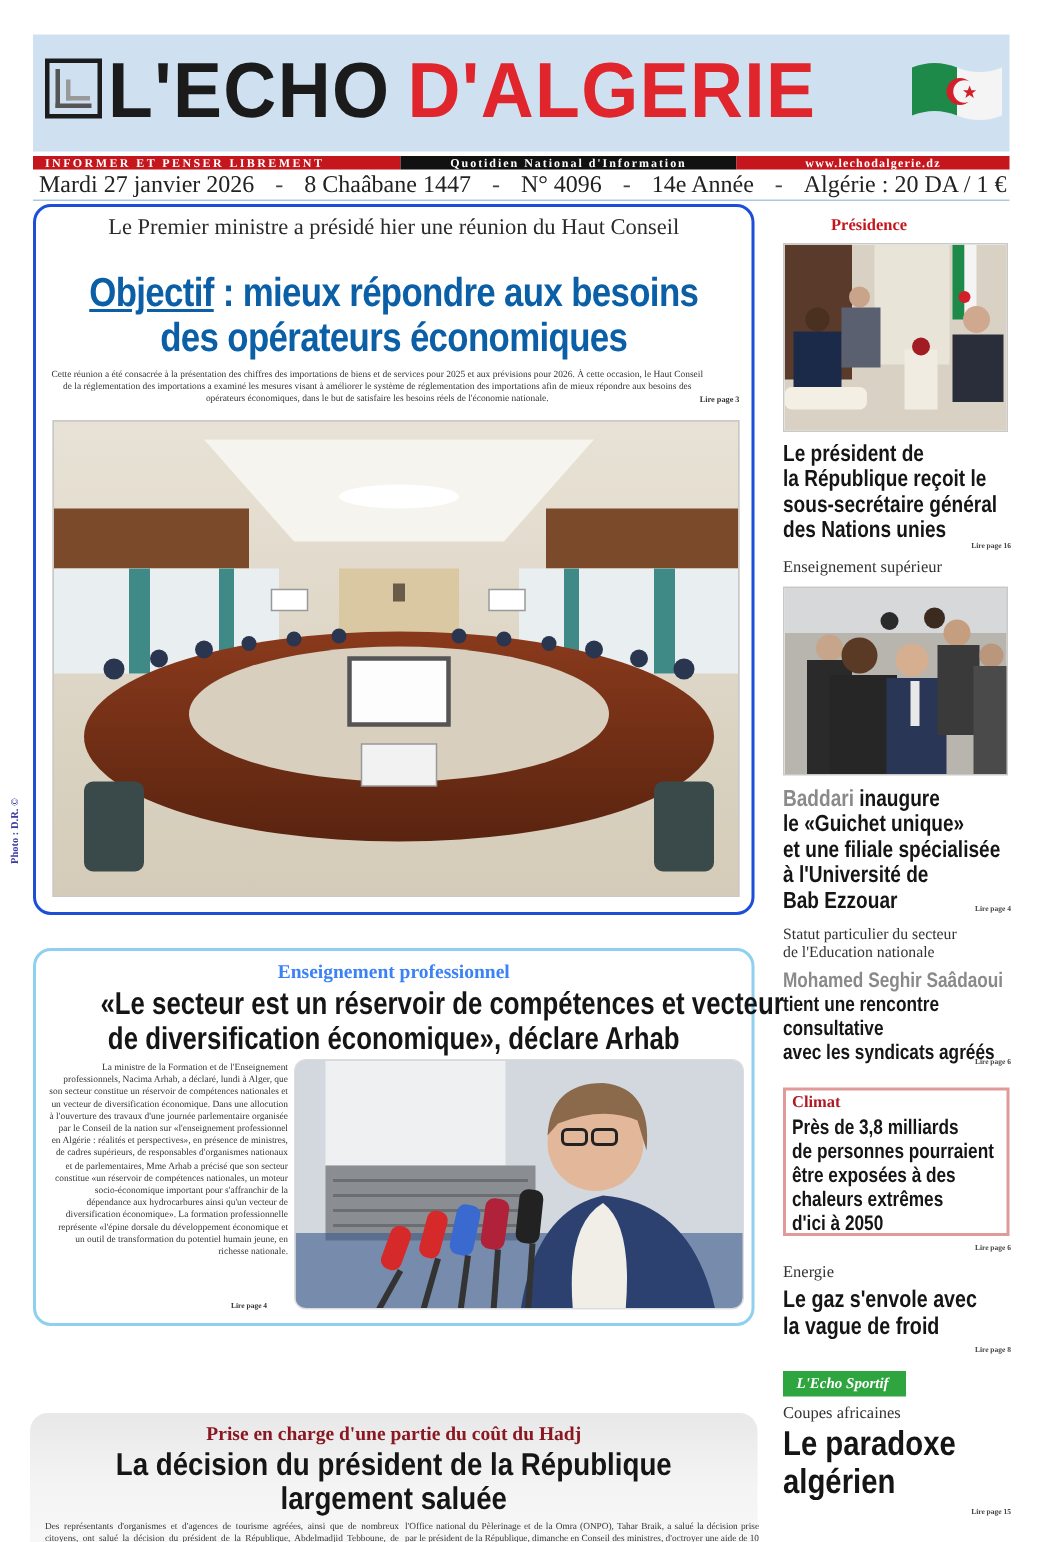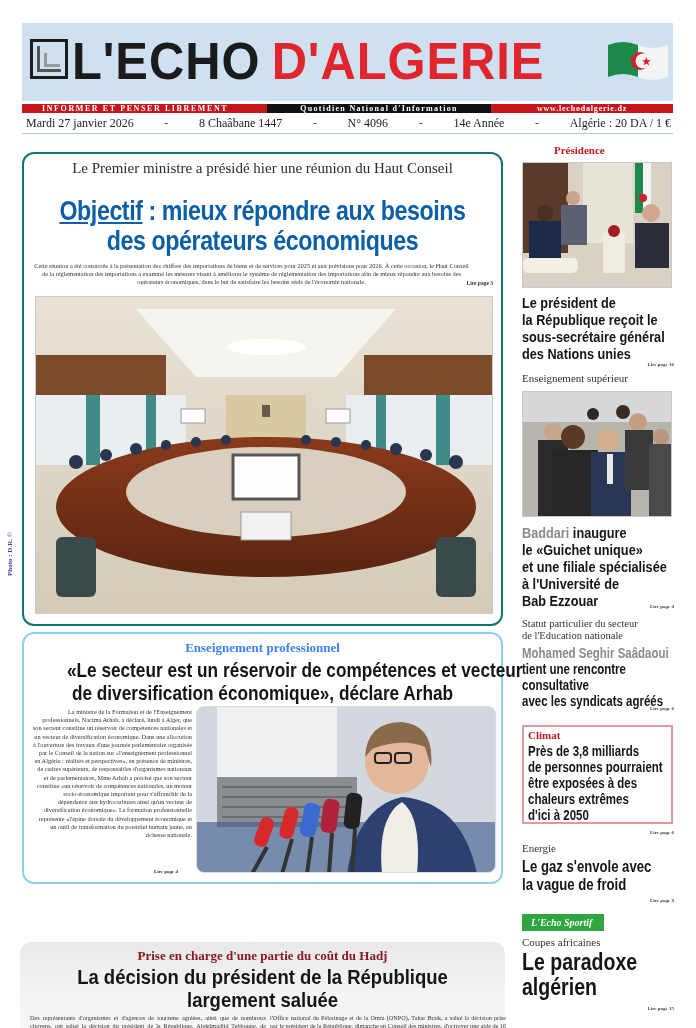--- a/index.html
+++ b/index.html
@@ -12,29 +12,29 @@
   .logo-mark .sq { position: absolute; border: 3px solid #1c1c1c; }
   .logo-mark .s1 { left: 0; top: 0; width: 38px; height: 40px; }
   .logo-mark .s2 { left: 7px; top: 7px; width: 24px; height: 26px; border-color: #555; border-top: none; border-right: none; }
   .logo-mark .s3 { left: 14px; top: 14px; width: 16px; height: 14px; border-color: #999; border-top: none; border-right: none; }
   .logo-text { position: absolute; left: 50px; top: 8px; font-family: "Liberation Sans", sans-serif; font-weight: bold; font-size: 52px; letter-spacing: 1px; line-height: 60px; transform: scaleX(0.94); transform-origin: left center; white-space: nowrap; }
   .logo-text .black { color: #1b1b1b; }
   .logo-text .red { color: #e0262c; margin-left: 12px; }
   .flag { position: absolute; left: 586px; top: 14px; width: 60px; height: 46px; }
 
   .slogan-bar { position: absolute; left: 22px; top: 104px; width: 651px; height: 9px; display: flex; font-family: "Liberation Serif", serif; font-weight: bold; font-size: 8px; line-height: 9px; letter-spacing: 1.6px; color: #fff; }
-  .slogan-bar .seg1 { background: #c4161c; width: 245px; padding-left: 20px; }
+  .slogan-bar .seg1 { background: #c4161c; width: 245px; padding-left: 8px; }
   .slogan-bar .seg2 { background: #111; width: 224px; text-align: center; letter-spacing: 1.3px; }
   .slogan-bar .seg3 { background: #c4161c; flex: 1; text-align: center; letter-spacing: 0.8px; }
 
-  .dateline { position: absolute; left: 22px; top: 114px; width: 651px; height: 20px; border-bottom: 1px solid #a9c9e3; display: flex; justify-content: space-between; align-items: center; font-size: 12px; color: #222; padding: 0 2px 0 4px; }
+  .dateline { position: absolute; left: 22px; top: 114px; width: 651px; height: 20px; border-bottom: 1px solid #a9c9e3; display: flex; justify-content: space-between; align-items: center; font-size: 16px; color: #222; padding: 0 2px 0 4px; }
   .dateline .sep { color: #444; }
 
   
-  .lead { position: absolute; left: 22px; top: 152px; width: 481px; height: 474px; border: 2px solid #0f766e; border-radius: 12px; background: #fff; }
+  .lead { position: absolute; left: 22px; top: 136px; width: 481px; height: 474px; border: 2px solid #1d4ed8; border-radius: 12px; background: #fff; }
   .lead .kicker { position: absolute; left: 0; right: 0; top: 6px; text-align: center; font-size: 15px; line-height: 17px; color: #2b2b2b; }
   .lead .headline { position: absolute; left: 0; right: 0; top: 42px; text-align: center; font-family: "Liberation Sans", sans-serif; font-weight: bold; font-size: 27px; line-height: 30px; color: #0b5fa6; transform: scaleX(0.86); transform-origin: center top; letter-spacing: -0.5px; white-space: nowrap; }
   .lead .headline .ul { text-decoration: underline; }
   .lead .chapo { position: absolute; left: 8px; right: 30px; top: 108px; text-align: center; font-size: 6.3px; line-height: 8px; color: #333; }
   .lead .read-more { position: absolute; right: 8px; top: 126px; font-size: 5.5px; font-weight: bold; color: #333; }
   .lead .photo { position: absolute; left: 11px; top: 142px; width: 458px; height: 318px; border: 1px solid #c9c9c9; overflow: hidden; background: #d8d0c0; }
 
   .photo-credit { position: absolute; left: 6px; top: 576px; font-size: 7px; font-weight: bold; color: #3a3aa0; transform: rotate(-90deg); transform-origin: left top; white-space: nowrap; }
 
   

